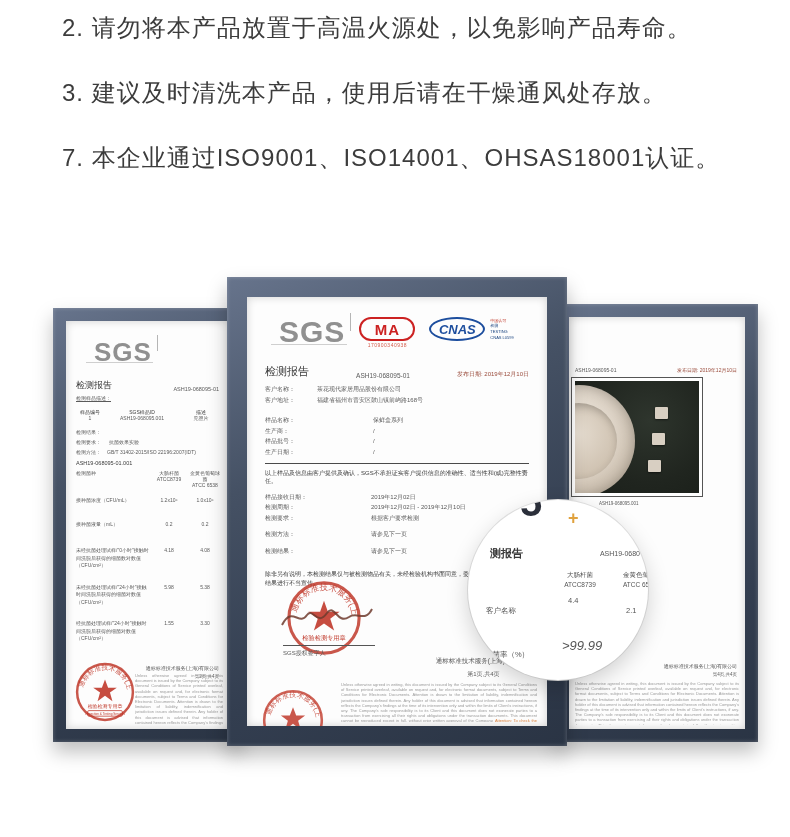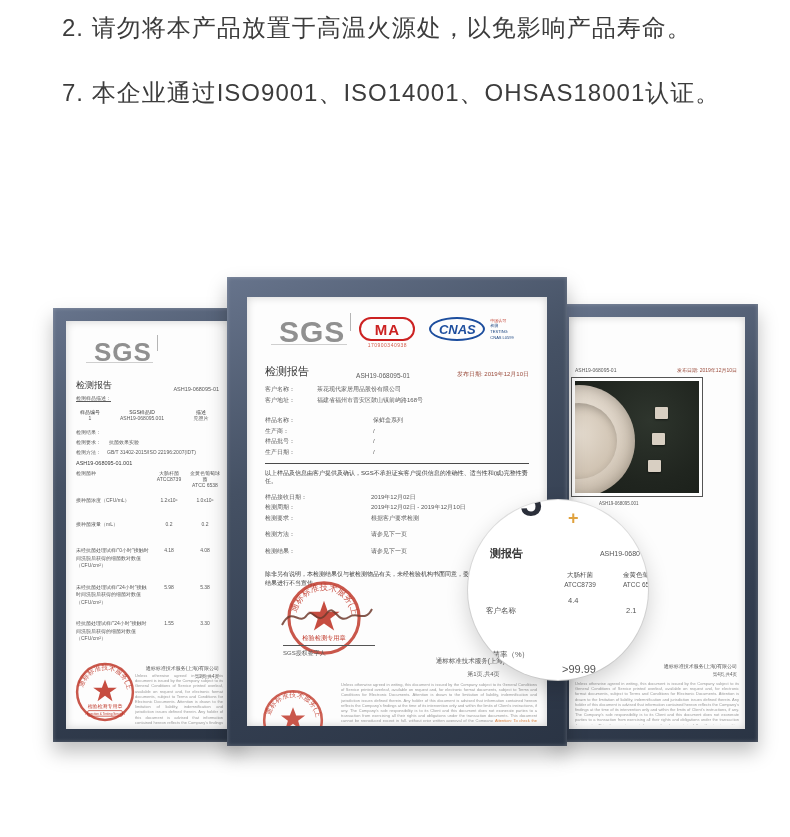--- a/index.html
+++ b/index.html
@@ -61,20 +61,21 @@
   
   .magnifier { position:absolute; left:468px; top:240px; width:180px; height:180px; border-radius:50%; background:#fff; z-index:4; box-shadow:0 8px 22px rgba(0,0,0,.18), 0 0 0 1px #e6e6e6; overflow:hidden; }
 </style>
 </head>
 <body>
 
 <div class="page">
 
   <div class="instructions">
     <div class="instr-line">2. 请勿将本产品放置于高温火源处，以免影响产品寿命。</div>
+    <div class="instr-line">3. 建议及时清洗本产品，使用后请在干燥通风处存放。</div>
     <div class="instr-line">7. 本企业通过ISO9001、ISO14001、OHSAS18001认证。</div>
   </div>
 
   <div class="certs">
 
     <div class="frame frame-left">
       <div class="paper">
         <div style="padding:8px 10px 0 10px;">
           <div class="sgs-logo" style="font-size:26px; margin:10px 0 0 18px;">SGS</div>
 
@@ -320,18 +321,18 @@
       <div style="position:absolute; left:144px; top:70px; width:48px; text-align:center; font-size:6.5px; color:#555; line-height:1.5;">
         <div>金黄色葡</div>
           <div>ATCC 65</div>
       </div>
 
       <div style="position:absolute; left:18px; top:106px; font-size:7.5px; color:#555;">客户名称</div>
       <div style="position:absolute; left:100px; top:96px; font-size:7.5px; color:#555;">4.4</div>
       <div style="position:absolute; left:158px; top:106px; font-size:7.5px; color:#555;">2.1</div>
 
       <div style="position:absolute; left:14px; top:150px; font-size:7.5px; color:#555;">*抗菌率（%）</div>
-      <div style="position:absolute; left:94px; top:163px; font-size:11px; color:#555;">&gt;99.99</div>
+      <div style="position:absolute; left:94px; top:138px; font-size:13px; color:#555;font-style:italic;">&gt;99.99</div>
       <div style="position:absolute; left:158px; top:150px; font-size:7.5px; color:#555;">99.9</div>
     </div>
 
   </div>
 </div>
 
 </body></html>

